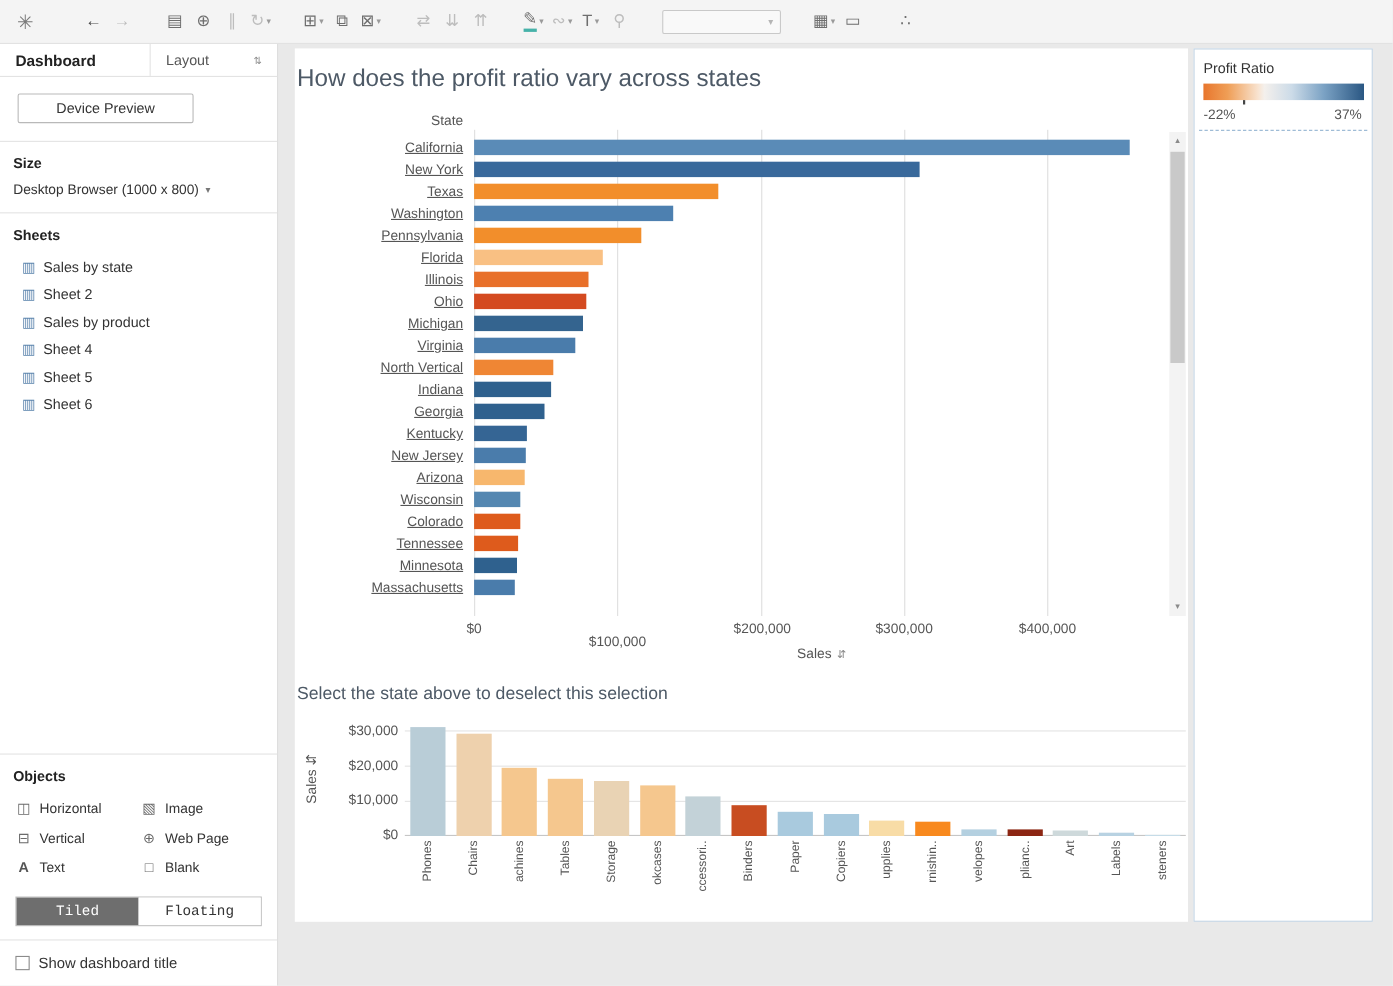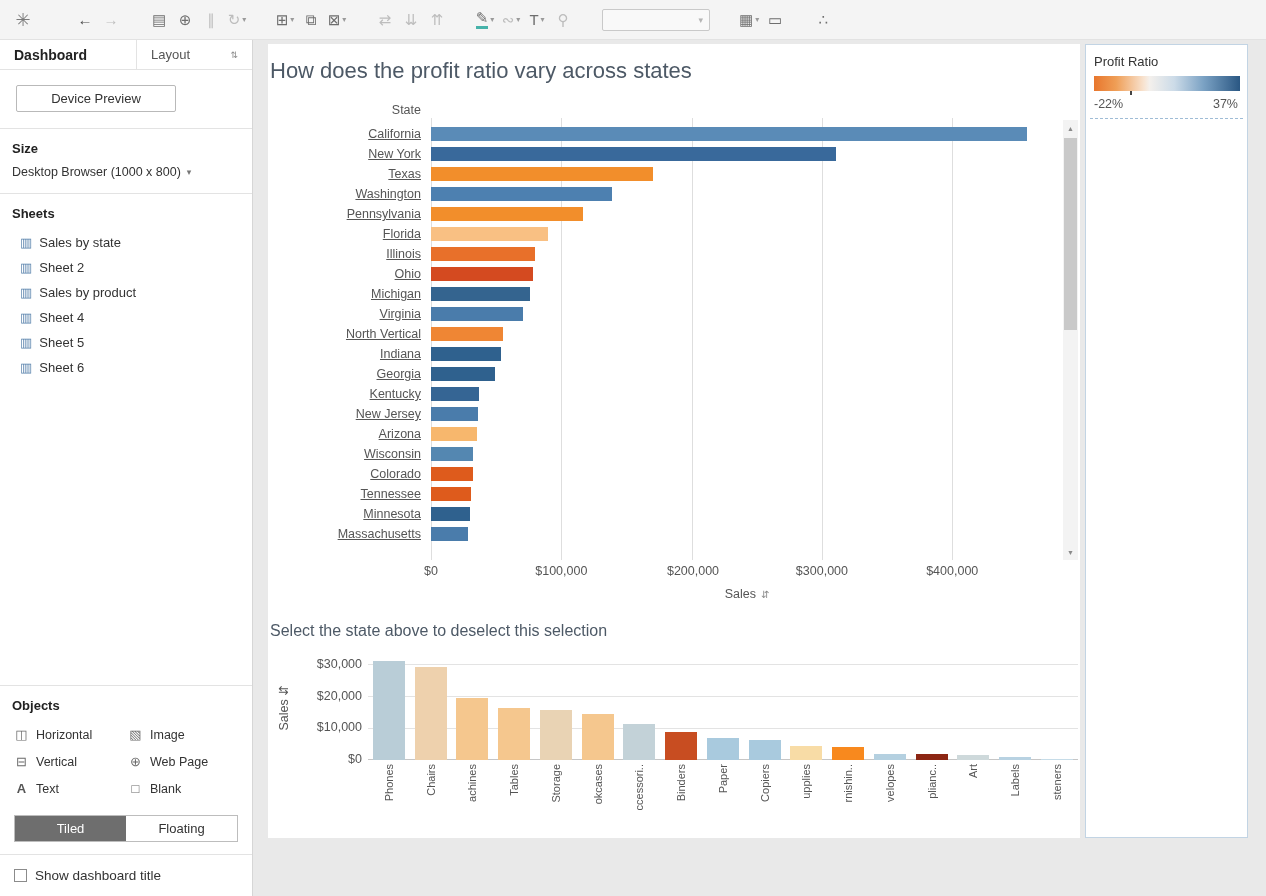--- a/index.html
+++ b/index.html
@@ -44,21 +44,21 @@
   .sheet-icon { color:#5b84ad; font-size:13px; line-height:1; }
 
   #bottom-cluster { margin-top:auto; flex:0 0 auto; }
   #objects-section { border-bottom:none; padding-bottom:6px; }
   #objects-grid { display:grid; grid-template-columns:108px 108px; column-gap:6px; row-gap:2px; }
   .obj-item { height:25px; display:flex; align-items:center; gap:7px; font-size:12.5px; color:#333; padding-left:2px; }
   .obj-icon { color:#6b6b6b; font-size:13px; width:15px; text-align:center; line-height:1; }
   .obj-icon.letter { font-size:13px; font-weight:bold; color:#555; }
 
   #layout-toggle { display:flex; margin:8px 14px 12px 14px; border:1px solid #bdbdbd; height:27px; }
-  .toggle-btn { flex:1; display:flex; align-items:center; justify-content:center; font-size:13px; color:#333; background:#fff; }
+  .toggle-btn { flex:1; display:flex; align-items:center; justify-content:center; font-size:13px; color:#333; background:#fff;font-family:Liberation Mono, monospace; }
   .toggle-btn.active { background:#6e6e6e; color:#fff; }
 
   #show-title-row { border-top:1px solid #e3e3e3; height:42px; display:flex; align-items:center; gap:8px;
                     padding-left:14px; font-size:13.5px; color:#333; }
   .checkbox { width:13px; height:13px; border:1px solid #8b8b8b; background:#fff; display:inline-block; }
 
   
   #main { position:absolute; left:253px; top:40px; width:1013px; height:856px; background:#e9e9e9; }
   #canvas { position:absolute; left:15px; top:4px; width:812px; height:794px; background:#fff; }
 
@@ -436,21 +436,21 @@
       </div>
 
     <div id="state-scroll">
       <div class="scroll-arrow up">▲</div>
       <div class="scroll-thumb"></div>
       <div class="scroll-arrow down">▼</div>
     </div>
 
     <div id="state-xaxis">
         <span class="xtick" style="left: 0px;">$0</span>
-        <span class="xtick" style="left: 130.309px;">$100,000</span>
+        <span class="xtick" style="left: 130.309px; margin-top: 12px;">$100,000</span>
         <span class="xtick" style="left: 262px;">$200,000</span>
         <span class="xtick" style="left: 390.928px;">$300,000</span>
         <span class="xtick" style="left: 521.237px;">$400,000</span>
       </div>
     <div id="sales-xlabel">
       <span>Sales</span><span class="sorticon">⇵</span>
     </div>
 
     <div id="subtitle">Select the state above to deselect this selection</div>
 

